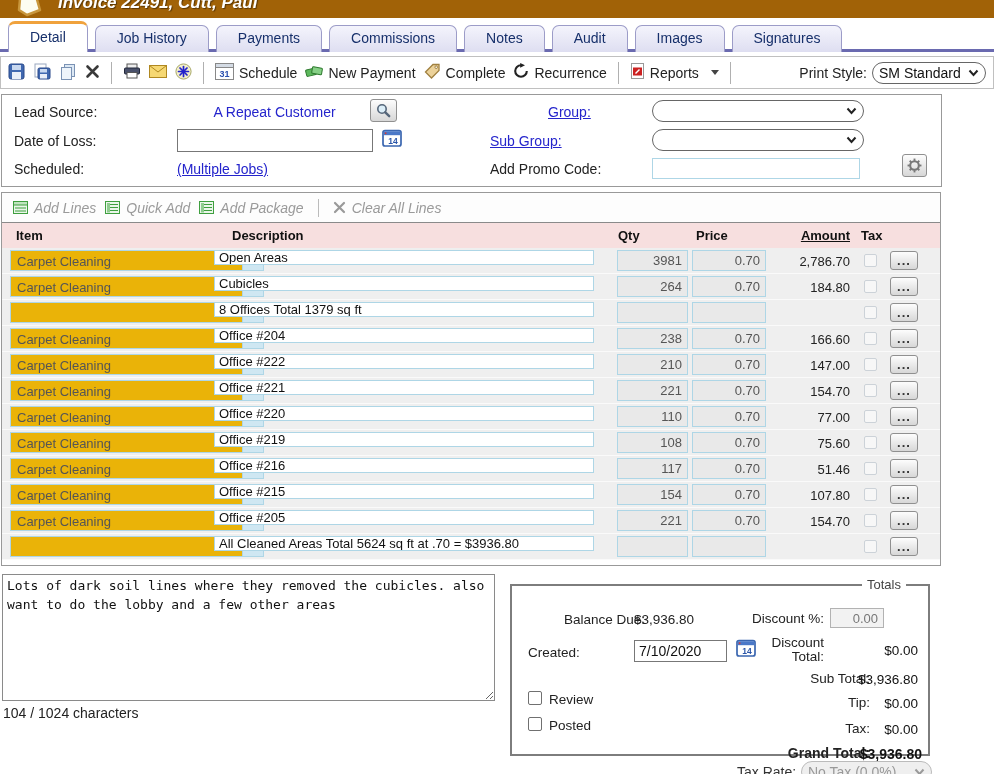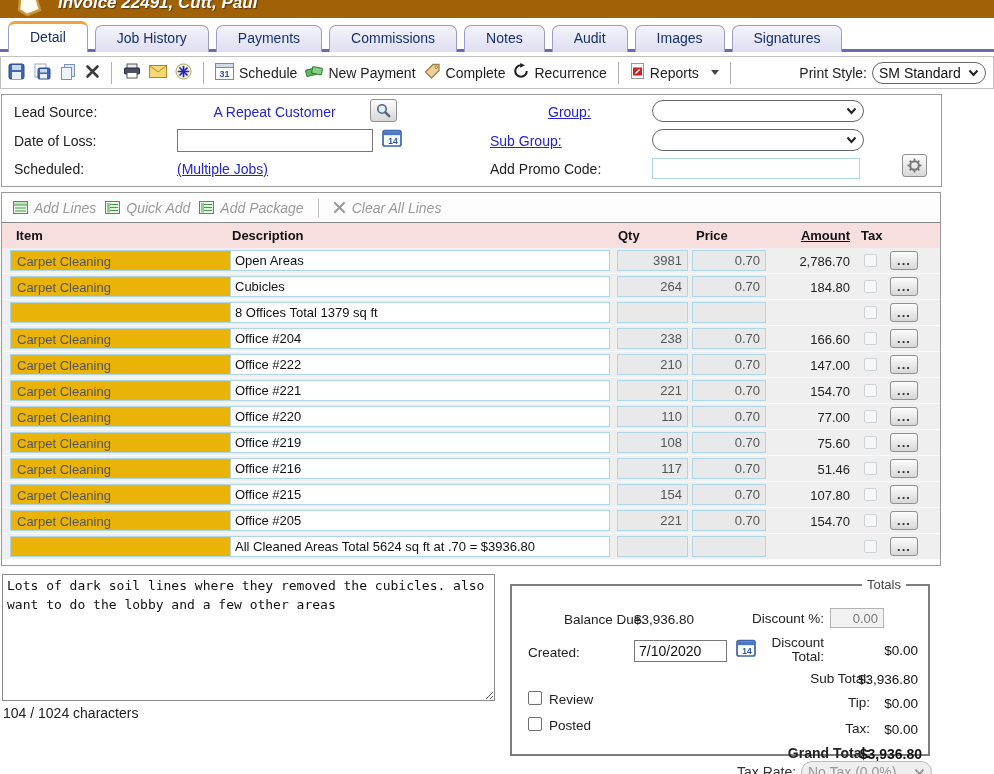--- a/index.html
+++ b/index.html
@@ -52,21 +52,21 @@
   .ltb-item { display:flex; align-items:center; gap:6px; cursor:pointer; }
   .ltb-sep { width:1px; height:18px; background:#bbb; margin:0 5px; }
   .lines-header { position:absolute; left:0; top:30px; width:100%; height:25px; background:#f7dfdf; }
   .lh { position:absolute; top:5px; font-size:13px; font-weight:bold; color:#111; }
   .rows { position:absolute; left:0; top:55px; width:100%; }
   .lrow { position:relative; height:26px; background:#efefef; border-bottom:1px solid #fafafa; }
   .combo { position:absolute; left:8px; top:2px; width:254px; height:21px; border:1px solid #aed6e6;
            background:#eab308; display:flex; cursor:pointer; }
   .combo-text { flex:1; font-size:13px; color:#555; padding:3px 0 0 6px; overflow:hidden; white-space:nowrap; }
   .combo-btn { width:21px; background:#cfe7f2; border-left:1px solid #aed6e6; display:flex; align-items:center; justify-content:center; }
-  .desc-input { position:absolute; left:228px; top:2px; width:380px; height:21px; }
+  .desc-input { position:absolute; left:212px; top:2px; width:380px; height:15px; }
   .num-input { position:absolute; top:2px; height:21px; border:1px solid #aed6e6; background:#e9e9e9;
                font-family:"Liberation Sans",sans-serif; font-size:13px; color:#555; text-align:right; padding:0 5px; }
   .qty-input { left:615px; width:71px; }
   .price-input { left:690px; width:74px; }
   .amount-cell { position:absolute; left:766px; top:6px; width:82px; text-align:right; font-size:13px; color:#222; }
   .row-cb { position:absolute; left:862px; top:6px; width:13px; height:13px; border:1px solid #ccd2d8;
             background:#f7f7f7; border-radius:2px; }
   .dots-btn { position:absolute; left:888px; top:3px; width:28px; height:19px; font-size:13px; color:#333;
               font-weight:bold; letter-spacing:1px; line-height:8px; }
 

